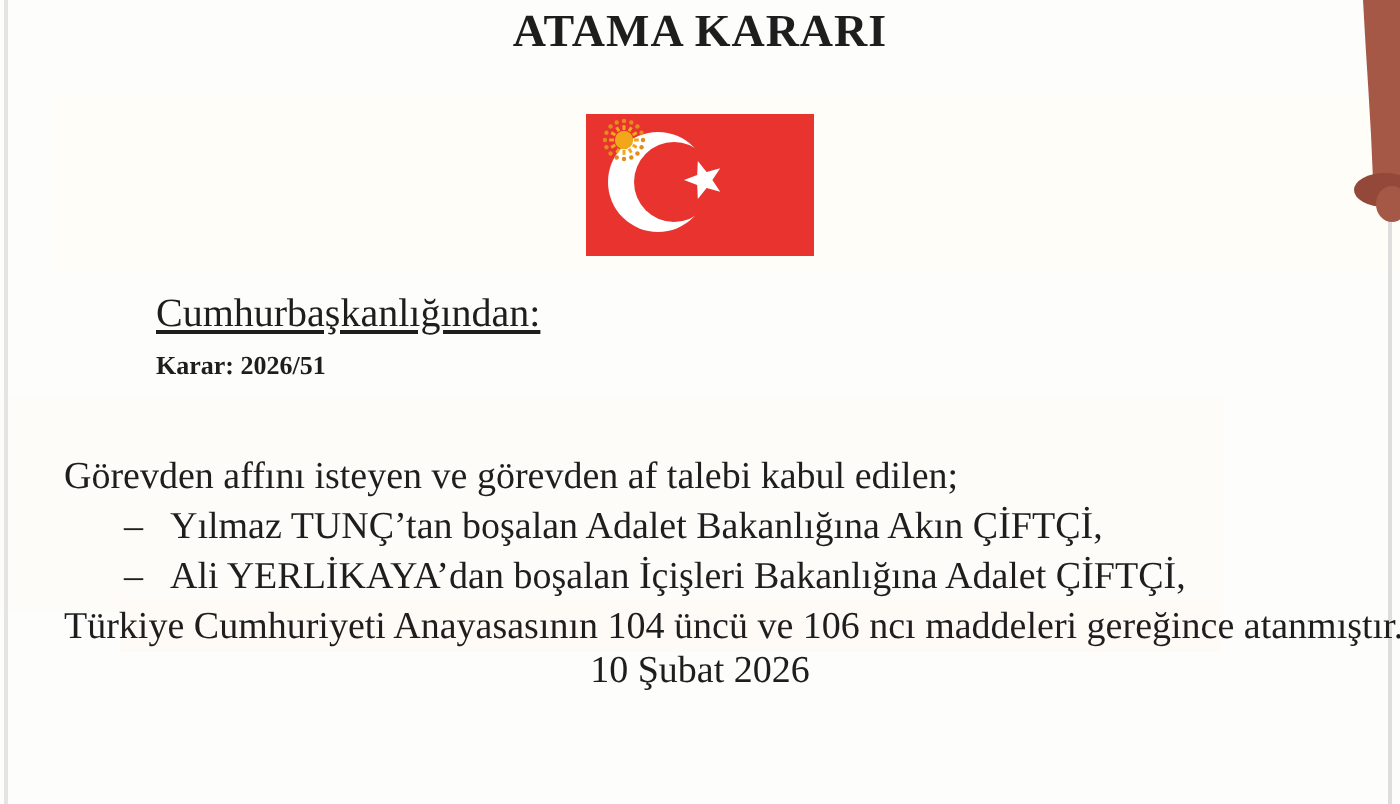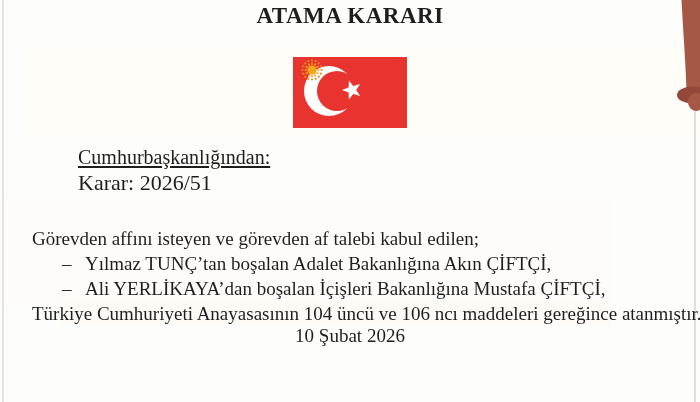--- a/index.html
+++ b/index.html
@@ -26,21 +26,21 @@
   .flag-wrap{position:absolute;left:293px;top:57px;width:114px;height:71px;}
   .authority-line{
     position:absolute;left:78px;top:145px;
     font-size:20px;line-height:24px;
     text-decoration:underline;
     text-underline-offset:2px;
     text-align:right;
   }
   .decision-number{
     position:absolute;left:78px;top:171px;
-    font-size:22px;font-weight:normal;line-height:23px;
+    font-size:13px;font-weight:bold;line-height:23px;
   }
   .body-block{
     position:absolute;left:32px;top:202px;width:652px;
     font-size:19px;line-height:25px;margin-top:24px;
   }
   .body-line{height:25px;white-space:nowrap;}
   .item-dash{display:inline-block;margin-left:30px;width:23px;}
   .doc-date{
     position:absolute;top:324px;left:0;right:0;
     text-align:center;font-size:19px;line-height:24px;
@@ -110,21 +110,21 @@
 
   <div class="authority-line">Cumhurbaşkanlığından:</div>
   <div class="decision-number">Karar: 2026/51</div>
 
   <div class="body-block">
     <div class="body-line">Görevden affını isteyen ve görevden af talebi kabul edilen;</div>
     <div class="body-line">
       <span class="item-dash">–</span><span>Yılmaz TUNÇ’tan boşalan Adalet Bakanlığına Akın ÇİFTÇİ,</span>
     </div>
     <div class="body-line">
-      <span class="item-dash">–</span><span>Ali YERLİKAYA’dan boşalan İçişleri Bakanlığına Mustafa ÇİFTÇİ,</span>
+      <span class="item-dash">–</span><span>Ali YERLİKAYA’dan boşalan İçişleri Bakanlığına Adalet ÇİFTÇİ,</span>
     </div>
     <div class="body-line">Türkiye Cumhuriyeti Anayasasının 104 üncü ve 106 ncı maddeleri gereğince atanmıştır.</div>
   </div>
 
   <div class="doc-date">10 Şubat 2026</div>
 
   <div class="pushpin-wrap">
     <svg width="24" height="120" viewBox="0 0 24 120">
       <path d="M5.5,0 L24,0 L24,90 L10.5,90 C9.5,60 7,30 5.5,0 Z" fill="#a65847"></path>
       <ellipse cx="16.5" cy="95" rx="15.5" ry="8.5" fill="#94483a"></ellipse>

